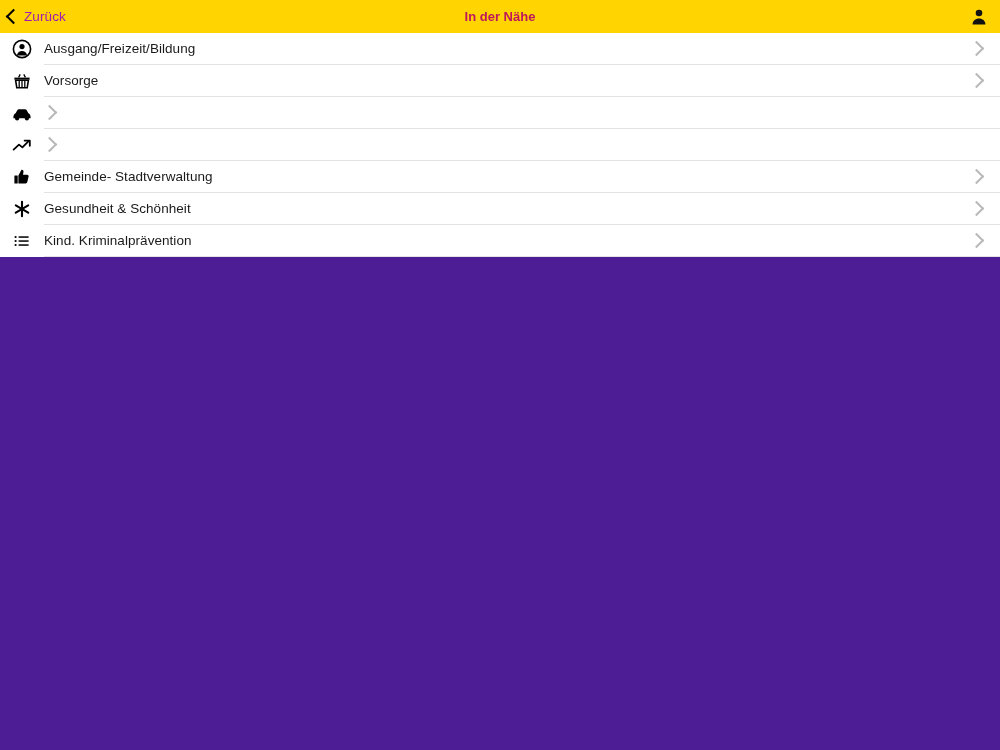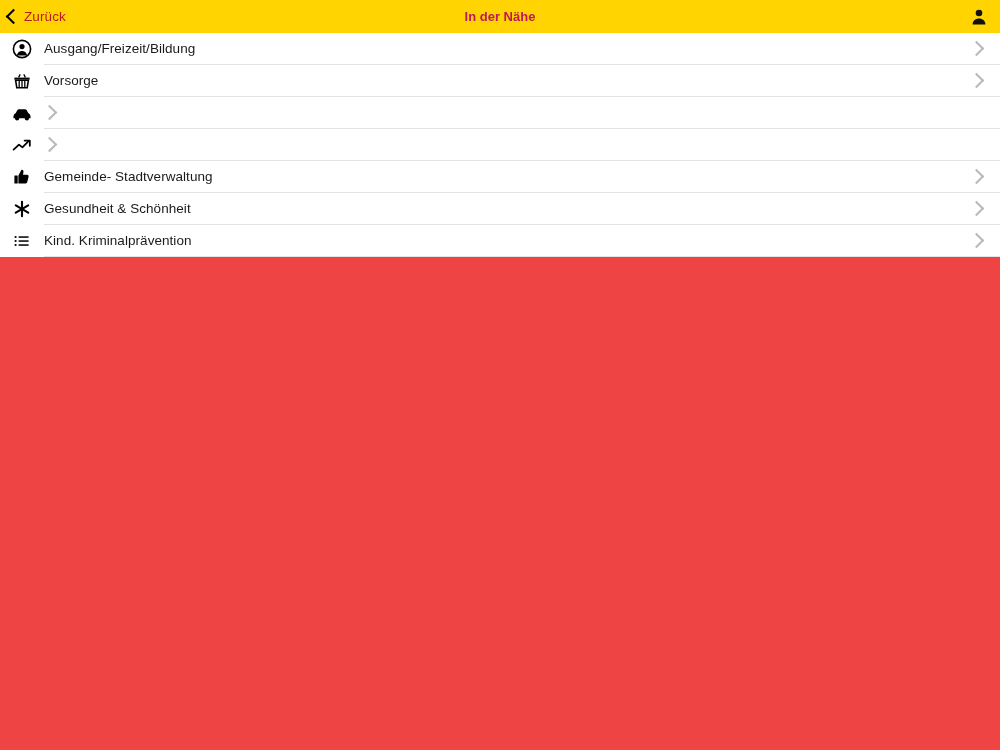--- a/index.html
+++ b/index.html
@@ -36,21 +36,21 @@
     display: block;
     width: 9px;
     height: 9px;
     border-left: 2.5px solid #000;
     border-bottom: 2.5px solid #000;
     transform: rotate(45deg);
     margin-bottom: 1px;
   }
   .back-label {
     font-size: 13.5px;
-    color: #b91c1c;
+    color: #a21caf;
     letter-spacing: 0.1px;
   }
   .header-title {
     position: absolute;
     left: 0;
     right: 0;
     text-align: center;
     font-size: 13px;
     font-weight: bold;
     color: #be185d;
@@ -109,21 +109,21 @@
     width: 9px;
     height: 9px;
     border-top: 2px solid #b9b9b9;
     border-right: 2px solid #b9b9b9;
     transform: rotate(45deg);
     margin-right: 4px;
   }
   .content {
     width: 1000px;
     height: 717px;
-    background: #ef4444;
+    background: #4c1d95;
   }
   svg { display: block; }
 </style>
 </head>
 <body>
 
 <div class="header">
   <div class="back-button">
     <span class="back-chevron"></span>
     <span class="back-label">Zurück</span>

